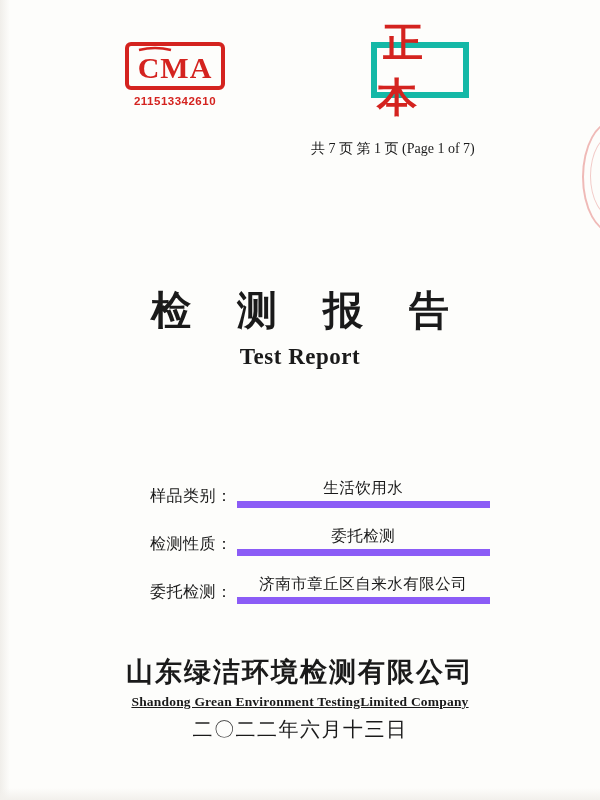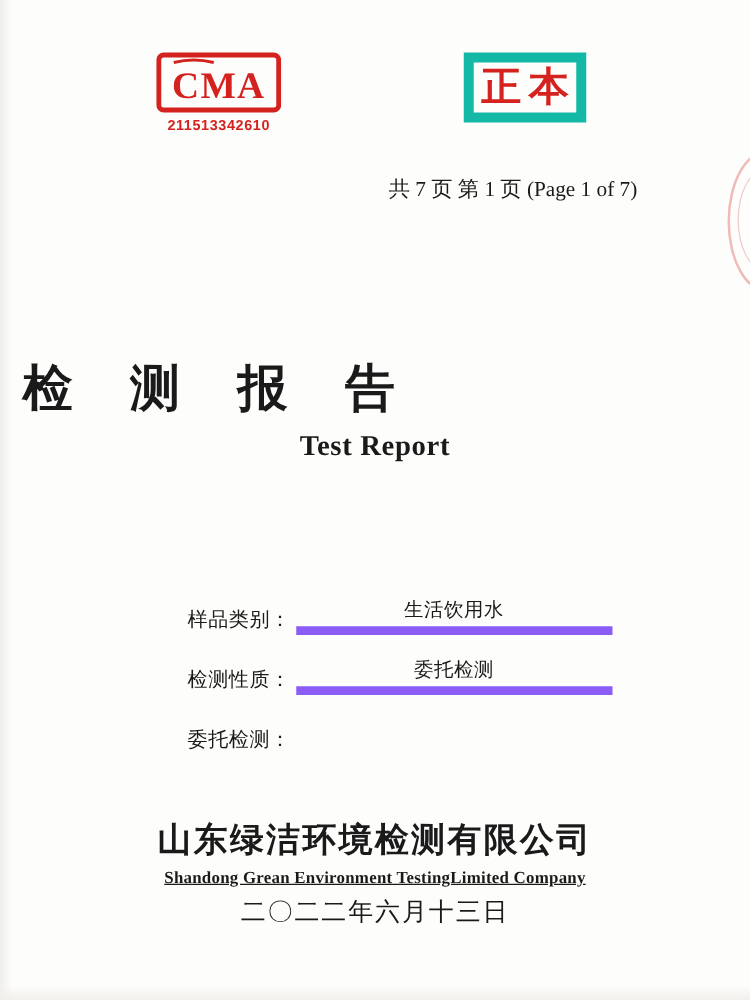--- a/index.html
+++ b/index.html
@@ -47,58 +47,59 @@
     font-weight: bold;
   }
 
   
   .zhengben {
     position: absolute;
     left: 371px;
     top: 42px;
     width: 98px;
     height: 56px;
-    border: 8px solid #14b8a6;
+    border: 6px solid #14b8a6;
     box-sizing: border-box;
     display: flex;
     align-items: center;
     justify-content: center;
     color: #d4231f;
     font-family: "Liberation Serif", serif;
     font-weight: bold;
-    font-size: 32px;
+    font-size: 40px;
     letter-spacing: 6px;
     text-indent: 6px;
   }
 
   
   .report-no {
     position: absolute;
     left: 268px;
     top: 112px;
     font-size: 16.5px;
     font-family: "Liberation Serif", serif;
     letter-spacing: 0.3px;
     white-space: nowrap;
   }
   .page-count {
     position: absolute;
     left: 311px;
     top: 140px;
-    font-size: 17px;
+    font-size: 14px;
     font-family: "Liberation Serif", serif;
     white-space: nowrap;
   }
 
   
   .title-cn {
     position: absolute;
     left: 0;
     right: 0;
     top: 283px;
+    text-align: center;
     font-size: 40px;
     font-weight: bold;
     letter-spacing: 18px;
     text-indent: 18px;
     font-family: "Liberation Serif", serif;
   }
   .title-en {
     position: absolute;
     left: 0;
     right: 0;
@@ -253,20 +254,21 @@
     <div class="field-row">
       <span class="field-label">样品类别：</span>
       <span class="field-value">生活饮用水</span>
     </div>
     <div class="field-row">
       <span class="field-label">检测性质：</span>
       <span class="field-value">委托检测</span>
     </div>
     <div class="field-row">
       <span class="field-label">委托检测：</span>
+      <span class="field-value">济南市章丘区自来水有限公司</span>
     </div>
   </div>
 
   <div class="company-cn">山东绿洁环境检测有限公司</div>
   <div class="company-en">Shandong Grean Environment TestingLimited Company</div>
   <div class="date-cn">二〇二二年六月十三日</div>
 
 </div>
 
 </body></html>

